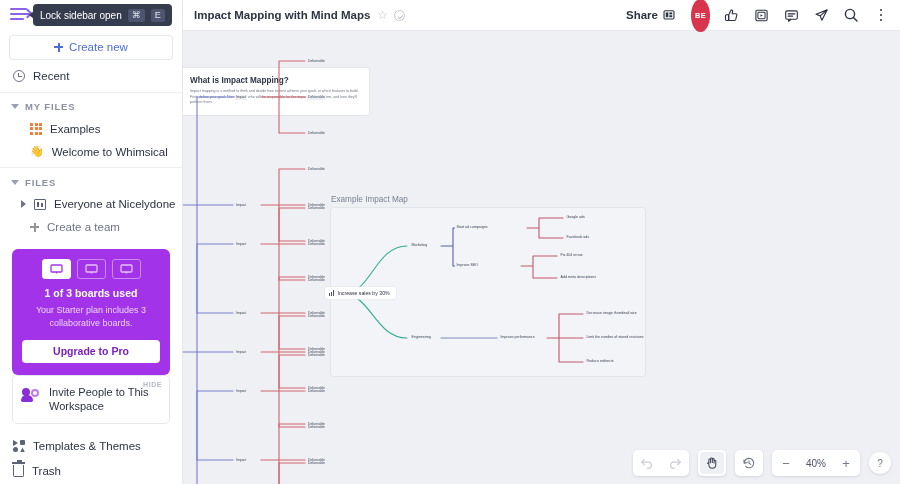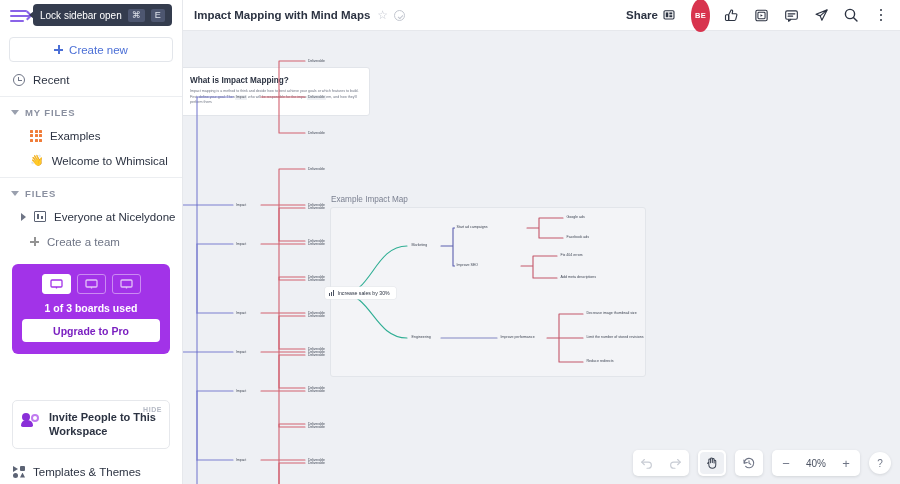--- a/index.html
+++ b/index.html
@@ -92,21 +92,21 @@
   .upg-btn { background:#fff; color:#7a1fc0; font-size:10.5px; font-weight:700;
      height: 23px; border-radius: 4px; display:flex; align-items:center; justify-content:center; cursor:pointer; }
 
   .spacer { flex: 1; }
 
   .invite {
     margin: 0 12px 10px 12px; border: 1px solid #e6e8ec; border-radius: 5px;
     padding: 9px 9px 10px 9px; position: relative; display:flex; gap:8px; align-items:flex-start; cursor:pointer;
   }
   .invite-hide { position:absolute; right:7px; top:5px; font-size:7px; letter-spacing:.08em; color:#b4b9c4; font-weight:700; cursor:pointer; }
-  .invite-txt { font-size: 11px; font-weight: 700; line-height: 14px; color:#2c3342; }
+  .invite-txt { font-size: 11px; font-weight: 400; line-height: 14px; color:#2c3342; }
   .people-ic { position: relative; width: 19px; height: 16px; flex: none; margin-top:2px; }
   .people-ic .p1 { position:absolute; left:0; top:1px; width:8px;height:8px;border-radius:50%;background:#8a2fd8; }
   .people-ic .p1b { position:absolute; left:-1px; top:8px; width:12px;height:7px;border-radius:6px 6px 2px 2px;background:#8a2fd8; }
   .people-ic .p2 { position:absolute; left:9px; top:2px; width:8px;height:8px;border-radius:50%;border:2px solid #c07af0; }
 
   .sb-bottom { padding-bottom: 0; }
   .tmpl-ic { display:grid; grid-template-columns: 5px 5px; grid-template-rows: 5px 5px; gap:2px; }
   .tmpl-ic b { display:block; background:#5c6374; }
   .tmpl-ic b:nth-child(1){ width:0;height:0;background:none;border-top:3px solid transparent;border-bottom:3px solid transparent;border-left:5px solid #5c6374;}
   .tmpl-ic b:nth-child(2){ border-radius:1px; }
@@ -270,20 +270,21 @@
             </svg>
         </div>
         <div class="bd">
           <svg width="13" height="10" viewBox="0 0 13 10">
               <rect x="1" y="1" width="11" height="7" rx="1" fill="none" stroke="#e3c3f7" stroke-width="1.3"></rect>
               <path d="M6.5 8 L6.5 9.5" stroke="#e3c3f7" stroke-width="1.3"></path>
             </svg>
         </div>
       </div>
       <div class="boards-used">1 of 3 boards used</div>
+      <div class="plan-txt">Your Starter plan includes 3 collaborative boards.</div>
       <div class="upg-btn">Upgrade to Pro</div>
     </div>
 
     <div class="spacer"></div>
 
     <div class="invite">
       <span class="invite-hide">HIDE</span>
       <span class="people-ic">
         <span class="p1"></span>
           <span class="p1b"></span>
@@ -294,20 +295,24 @@
 
     <div class="sb-bottom">
       <div class="sb-row">
         <span class="tmpl-ic">
             <b></b>
             <b></b>
             <b></b>
             <b></b>
           </span>
         <span>Templates &amp; Themes</span>
+      </div>
+      <div class="sb-row">
+        <span class="trash-ic"></span>
+        <span>Trash</span>
       </div>
     </div>
   </div>
 
   <div class="main">
 
     <div class="topbar">
       <span class="doc-title">Impact Mapping with Mind Maps</span>
       <span class="title-ic">
         <span class="star">☆</span>

